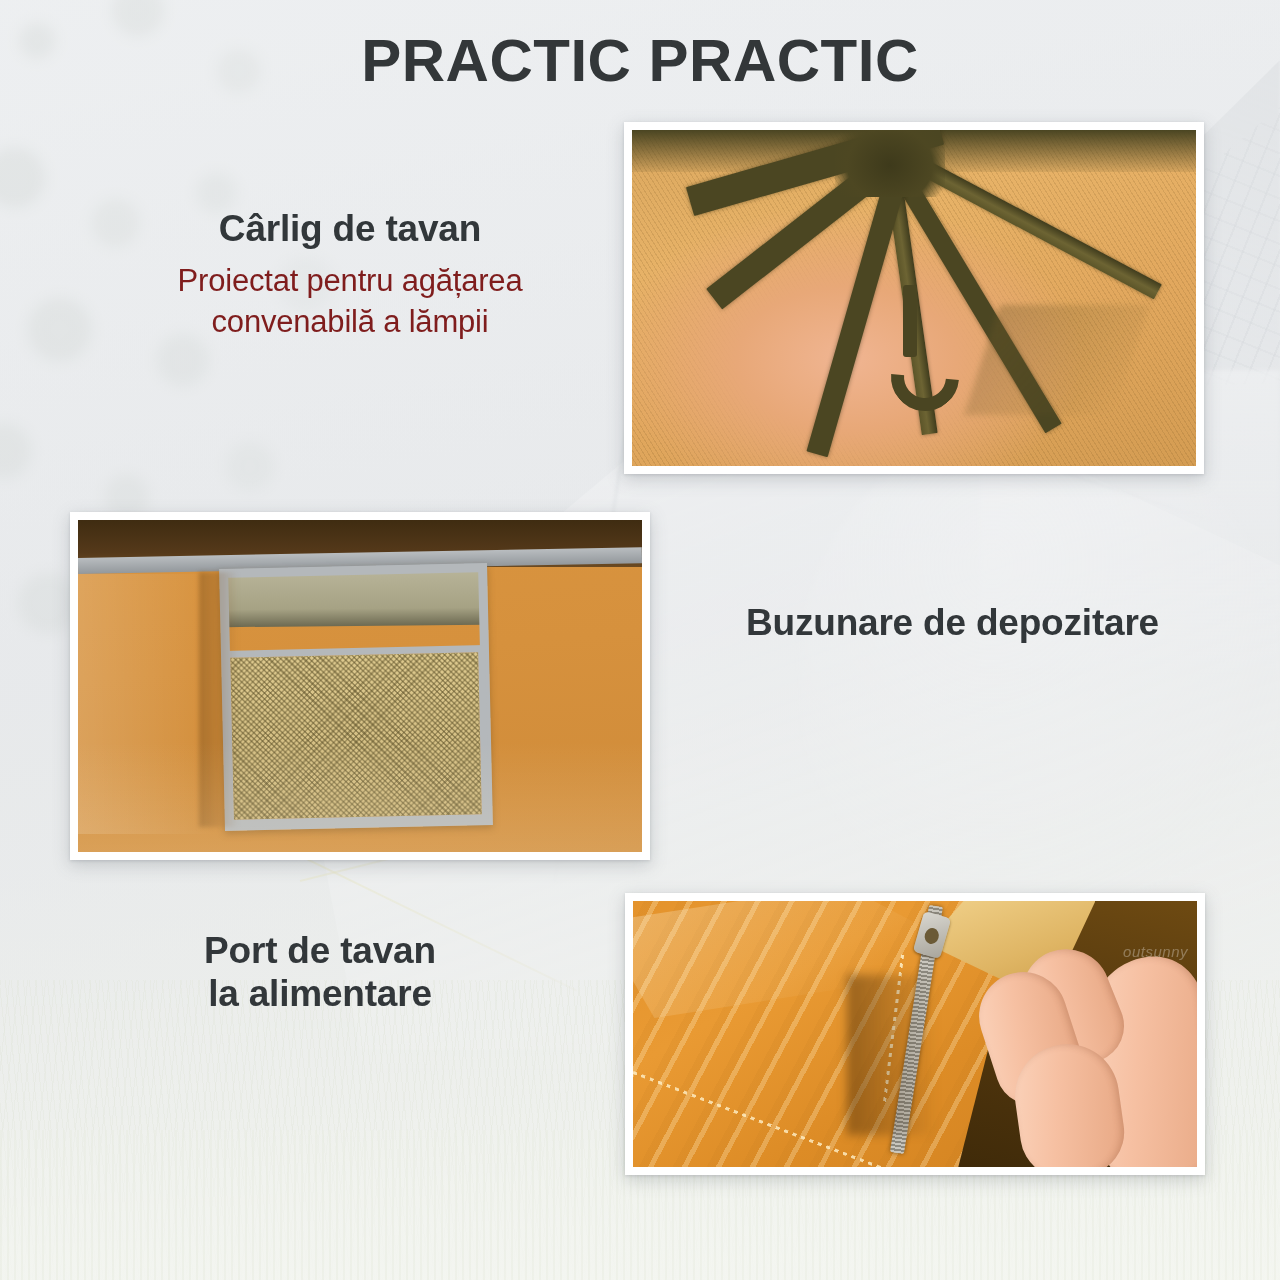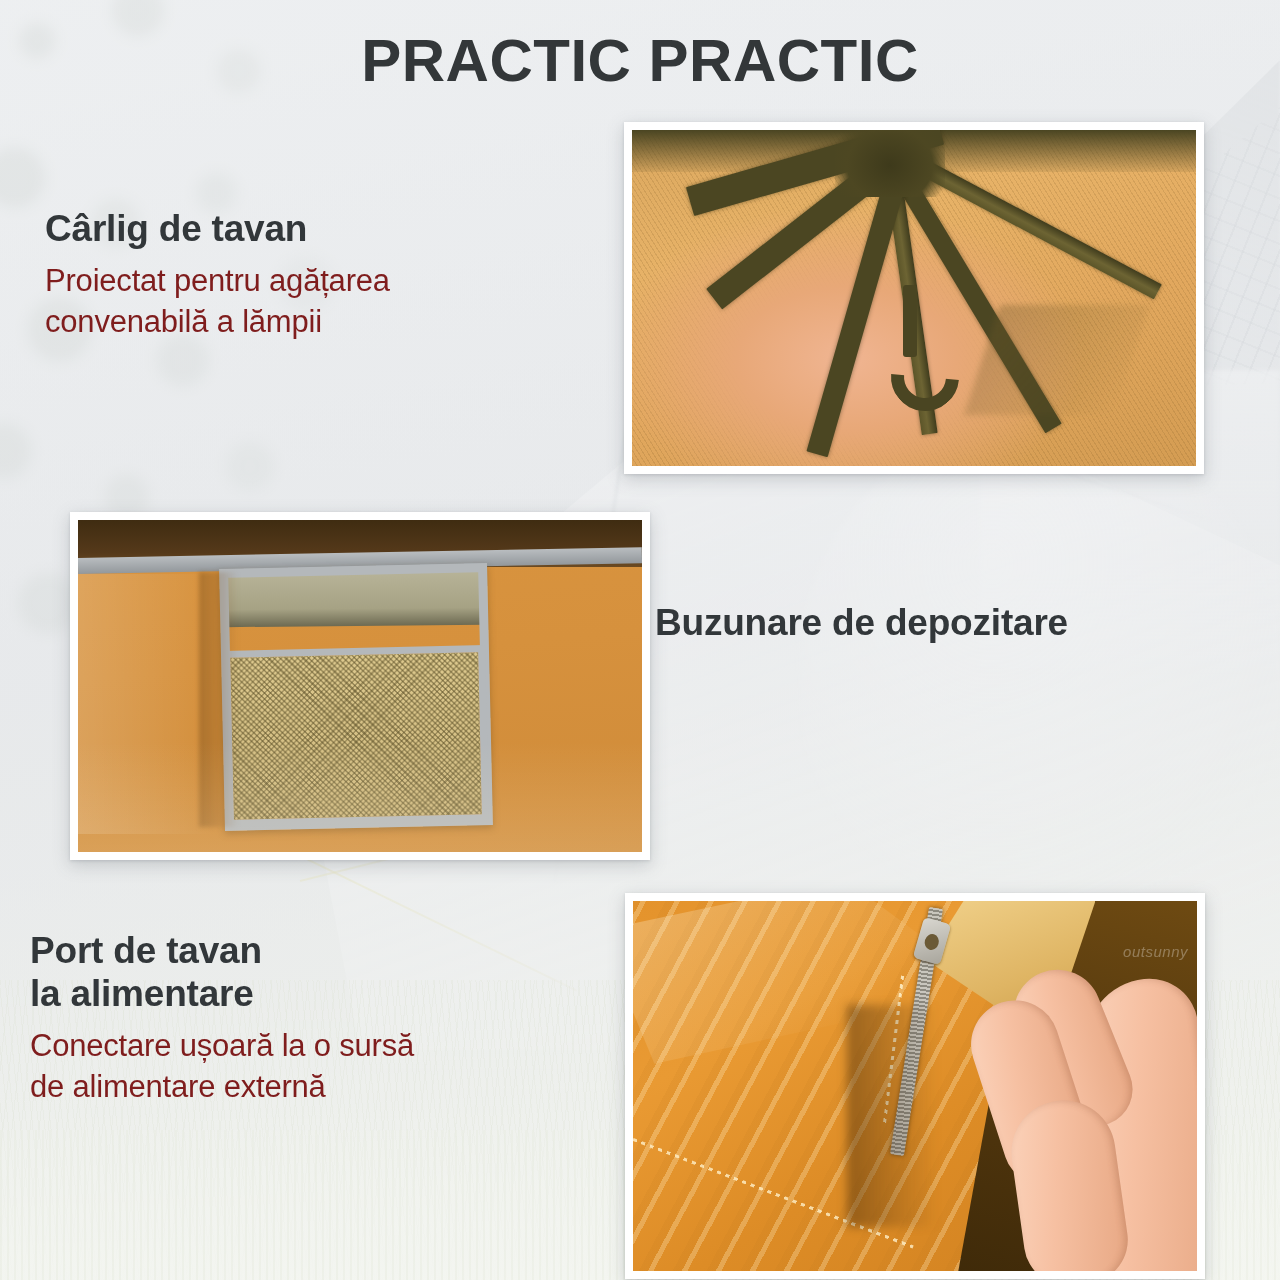--- a/index.html
+++ b/index.html
@@ -117,21 +117,21 @@
 
   
   #title{
     position:absolute; left:0; top:26px; width:1280px;
     text-align:center;
     font-size:60px; font-weight:bold; letter-spacing:.5px;
     color:#333739;
   }
 
   
-  .txt-block{ position:absolute; }
+  .txt-block{ position:absolute; text-align:center; }
   .txt-head{
     font-size:37px; font-weight:bold; color:#32373a;
     line-height:1.16; letter-spacing:-.2px;
     white-space:pre-line;
   }
   .txt-sub{
     font-size:31px; font-weight:normal; color:#7f1d1d;
     line-height:1.32; letter-spacing:-.2px; margin-top:10px;
     white-space:pre-line;
   }
@@ -144,21 +144,21 @@
   .photo{
     position:absolute;
     background:#fff;
     padding:8px;
     box-shadow:0 5px 16px rgba(90,96,104,.26), 0 1px 3px rgba(90,96,104,.20);
   }
   .photo .inner{ width:100%; height:100%; overflow:hidden; position:relative; }
 
   #photo-hook{  left:624px; top:122px;  width:580px; height:352px; }
   #photo-pocket{left:70px;  top:512px;  width:580px; height:348px; }
-  #photo-port{  left:625px; top:893px;  width:580px; height:386px; }
+  #photo-port{  left:625px; top:893px;  width:580px; height:282px; }
 
   
   #art-hook{
     position:absolute; inset:0;
     background:
       radial-gradient(ellipse at 38% 68%, #f0b592 0%, #e8a878 22%, transparent 48%),
       repeating-linear-gradient(58deg,
         rgba(120,86,34,.17) 0 1px, rgba(255,255,255,0) 1px 4px),
       linear-gradient(165deg,#dba85f 0%,#e7b267 30%,#e2a85e 60%,#d49c52 100%);
   }
@@ -351,22 +351,20 @@
 convenabilă a lămpii</div>
 </div>
 
 <div class="txt-block" id="block-pocket">
   <div class="txt-head">Buzunare de depozitare</div>
 </div>
 
 <div class="txt-block" id="block-port">
   <div class="txt-head">Port de tavan
 la alimentare</div>
-  <div class="txt-sub">Conectare ușoară la o sursă
-de alimentare externă</div>
 </div>
 
 <div class="photo" id="photo-hook">
   <div class="inner">
     <div id="art-hook"></div>
     <div id="strap-top-band"></div>
     <div class="strap hi" id="strap-a"></div>
     <div class="strap" id="strap-b"></div>
     <div class="strap hi" id="strap-c"></div>
     <div class="strap" id="strap-d"></div>

